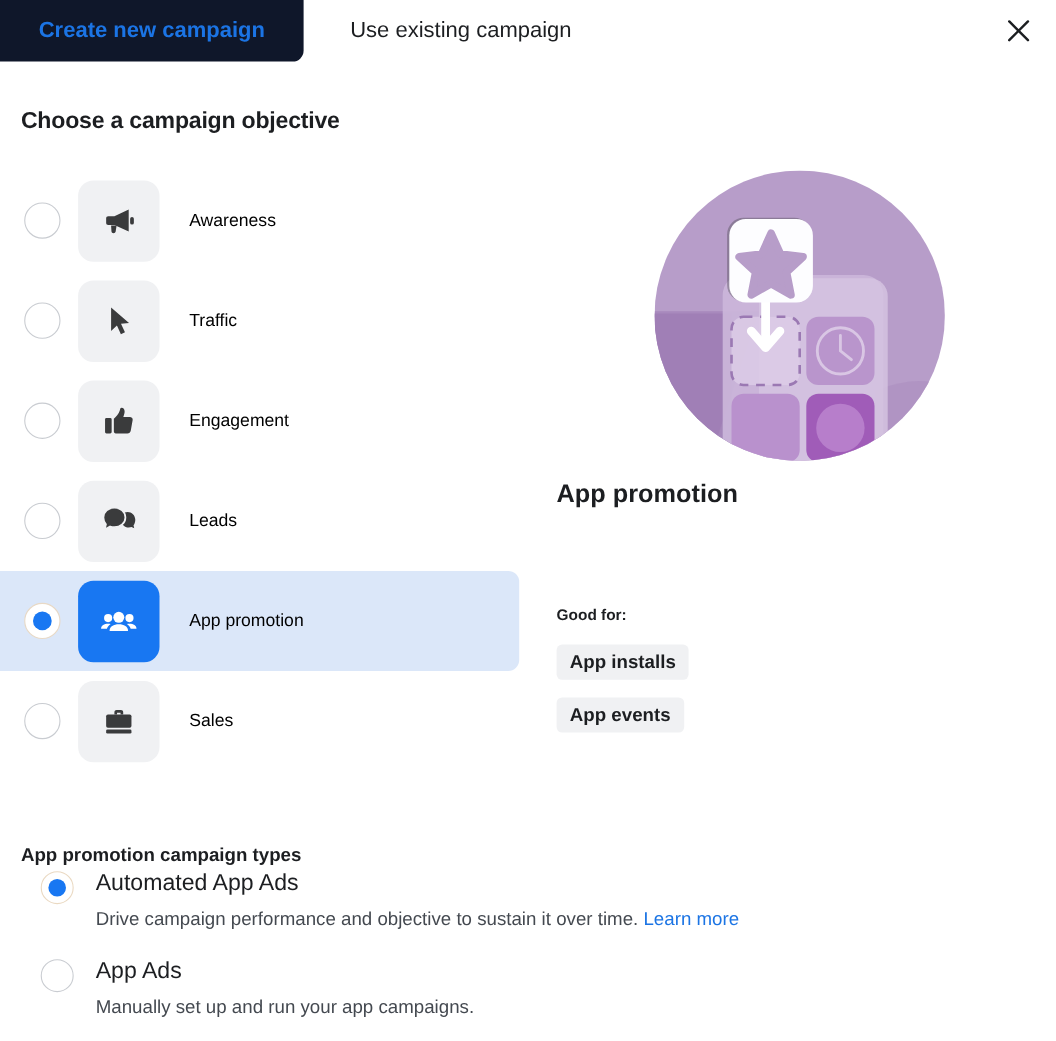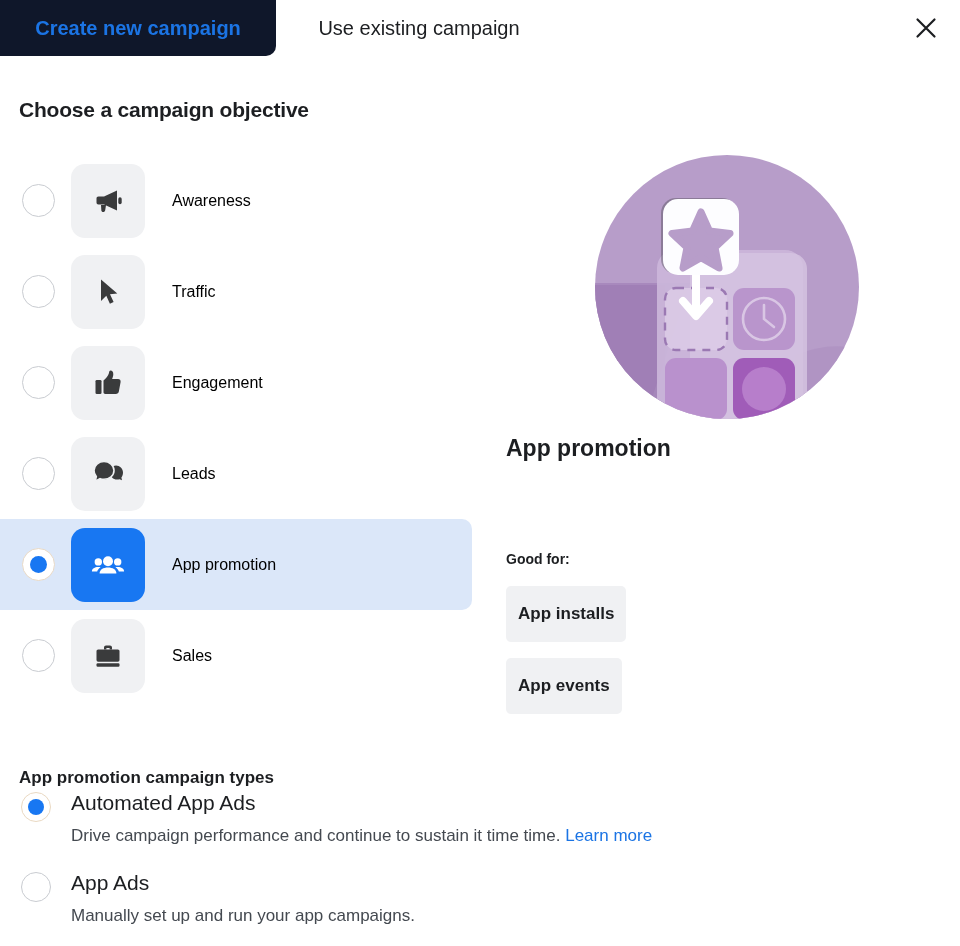--- a/index.html
+++ b/index.html
@@ -88,27 +88,27 @@
     font-size: 20px; line-height: 32px; color: #606770;
   }
   .detail-desc a { color: #1b74e4; text-decoration: none; }
   .good-for {
     position: absolute; left: 0; top: 396px;
     font-size: 14px; font-weight: bold; color: #1c1e21;
   }
   .chips { position: absolute; left: 0; top: 431px; }
   .chip {
     display: inline-block; background: #f0f1f3; border-radius: 5px;
-    padding: 18px 12px; margin-bottom: 16px;
+    padding: 6px 12px; margin-bottom: 16px;
     font-size: 17px; font-weight: bold; color: #1c1e21;
   }
   .chip-row { display: block; }
 
   
-  .types { position: absolute; left: 0; top: 786px; width: 800px; }
+  .types { position: absolute; left: 16px; top: 786px; width: 800px; }
   .type-row { position: relative; min-height: 80px; cursor: pointer; }
   .type-radio {
     position: absolute; left: 21px; top: 6px;
     width: 30px; height: 30px; border-radius: 50%;
     border: 1.6px solid #c9ccd1; background: #fff;
   }
   .type-row.selected .type-radio { border-color: #ead9c2; }
   .type-dot {
     position: absolute; left: 50%; top: 50%; width: 16px; height: 16px;
     margin: -8px 0 0 -8px; border-radius: 50%; background: #1877f2; display: none;
@@ -314,21 +314,21 @@
   <div class="h-types">App promotion campaign types</div>
 
   <div class="types">
 
     <div class="type-row selected">
       <div class="type-radio">
         <div class="type-dot"></div>
       </div>
       <div class="type-title">Automated App Ads</div>
       <div class="type-desc">
-        <span>Drive campaign performance and continue to sustain it time time. </span><a href="#">Learn more</a>
+        <span>Drive campaign performance and objective to sustain it over time. </span><a href="#">Learn more</a>
       </div>
     </div>
 
     <div class="type-row">
       <div class="type-radio">
         
       </div>
       <div class="type-title">App Ads</div>
       <div class="type-desc">
         <span>Manually set up and run your app campaigns.</span>

